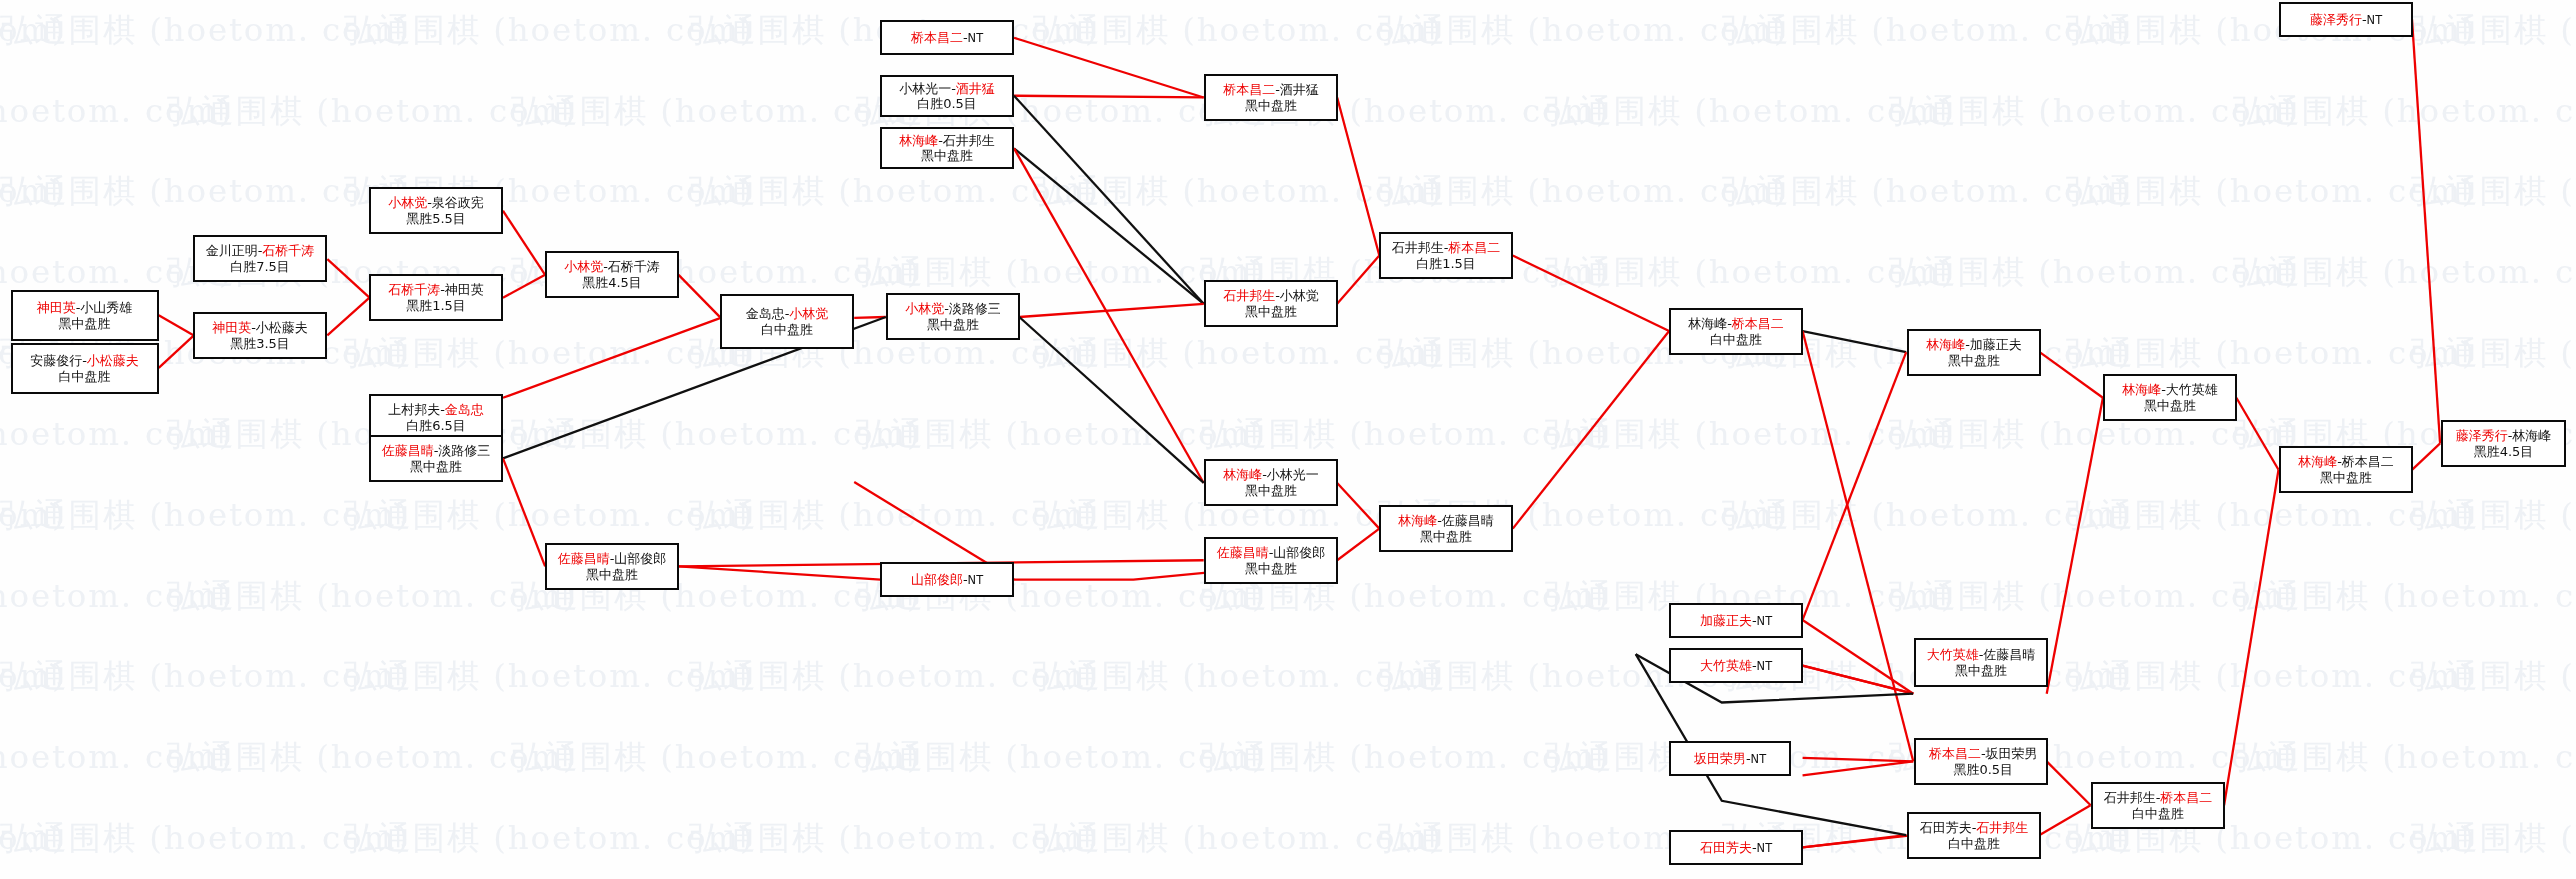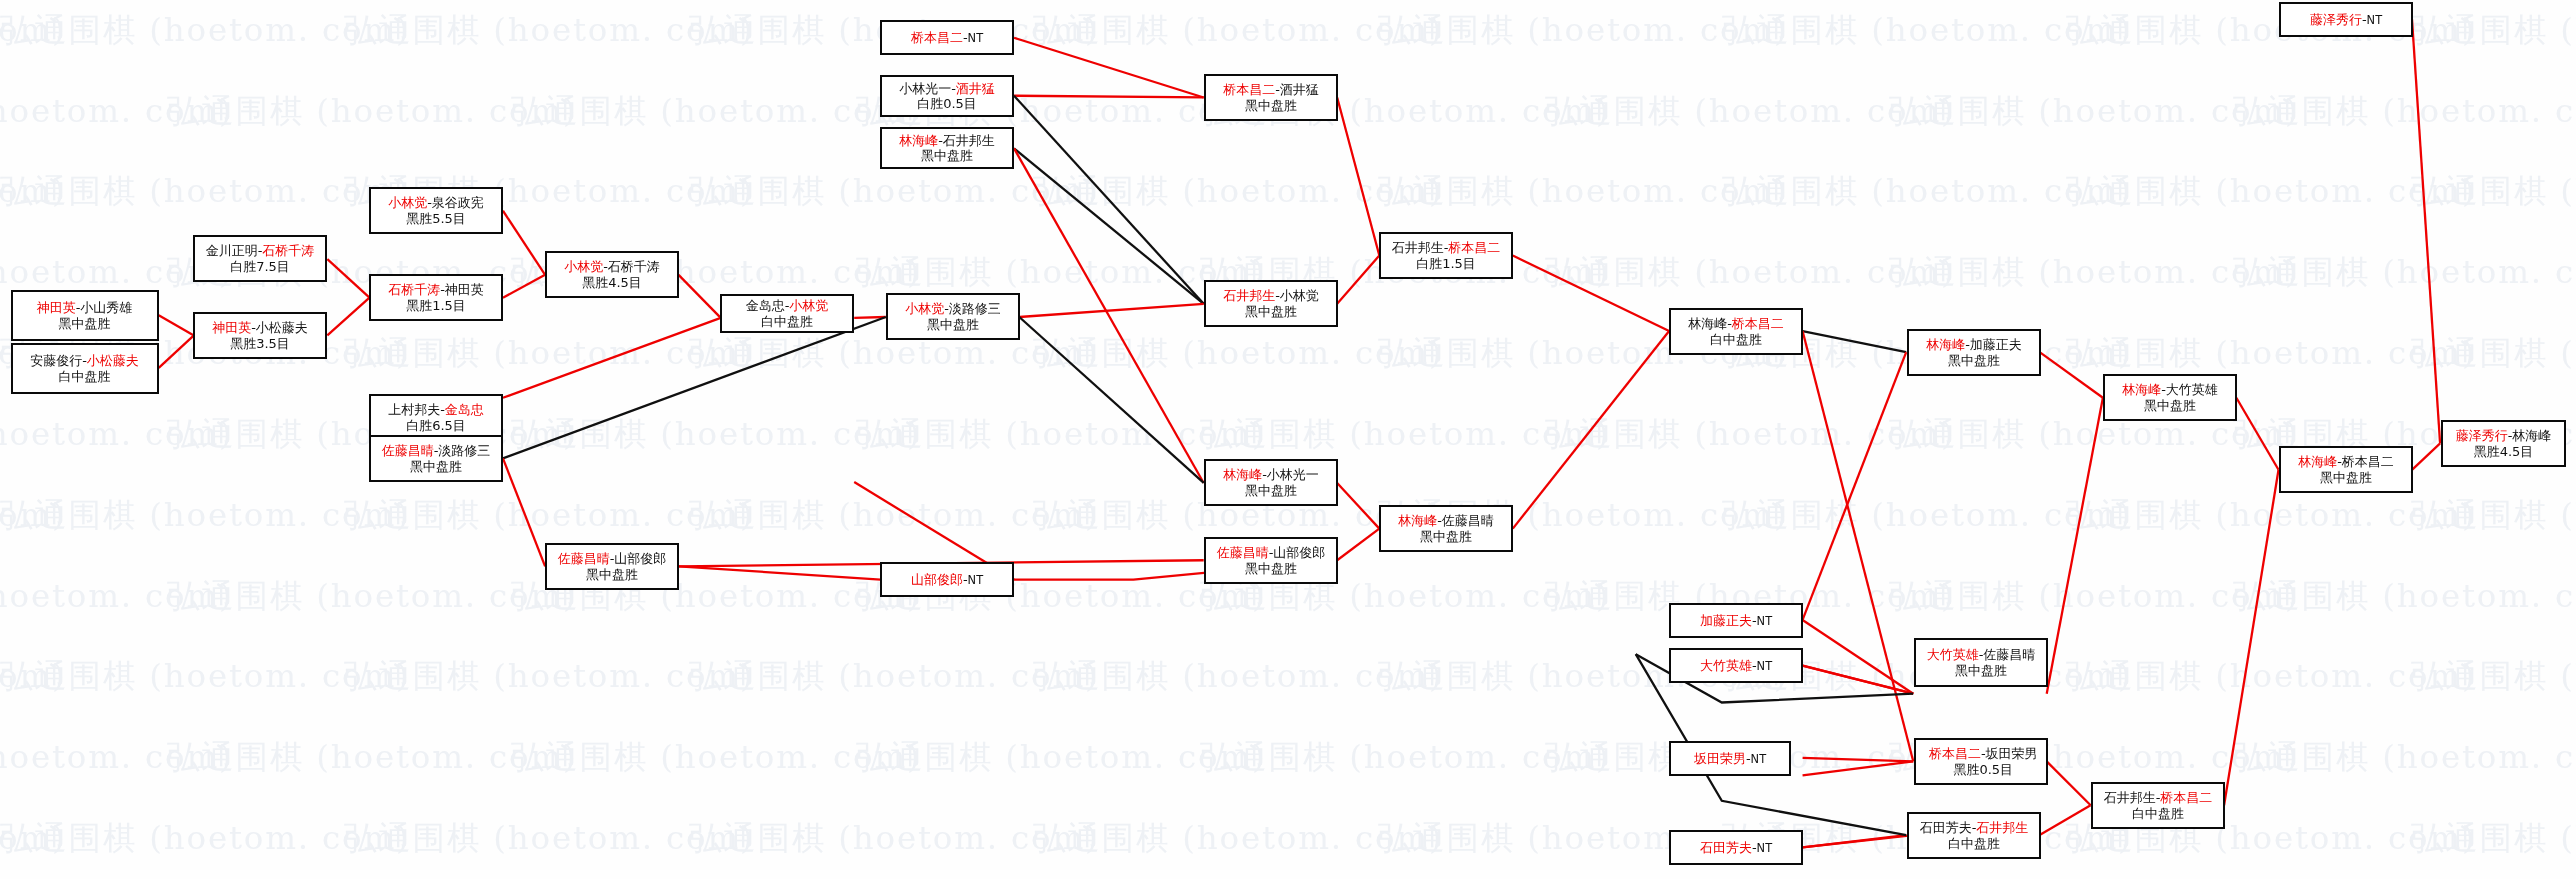--- a/index.html
+++ b/index.html
@@ -234,21 +234,21 @@
         <div class="ln">黑中盘胜</div>
       </div>
       <div class="node" style="left: 545px; top: 251px; width: 134px; height: 47px;">
         <div class="ln"><span class="w">小林觉</span><span>-</span><span class="">石桥千涛</span></div>
         <div class="ln">黑胜4.5目</div>
       </div>
       <div class="node" style="left: 545px; top: 543px; width: 134px; height: 47px;">
         <div class="ln"><span class="w">佐藤昌晴</span><span>-</span><span class="">山部俊郎</span></div>
         <div class="ln">黑中盘胜</div>
       </div>
-      <div class="node" style="left: 720px; top: 294px; width: 134px; height: 39px;">
+      <div class="node" style="left: 720px; top: 294px; width: 134px; height: 55px;">
         <div class="ln"><span class="">金岛忠</span><span>-</span><span class="w">小林觉</span></div>
         <div class="ln">白中盘胜</div>
       </div>
       <div class="node" style="left: 880px; top: 562px; width: 134px; height: 35px;">
         <div class="ln"><span class="w">山部俊郎</span><span>-</span><span class="nt">NT</span></div>
       </div>
       <div class="node" style="left: 880px; top: 20px; width: 134px; height: 35px;">
         <div class="ln"><span class="w">桥本昌二</span><span>-</span><span class="nt">NT</span></div>
       </div>
       <div class="node" style="left: 880px; top: 75px; width: 134px; height: 42px;">

